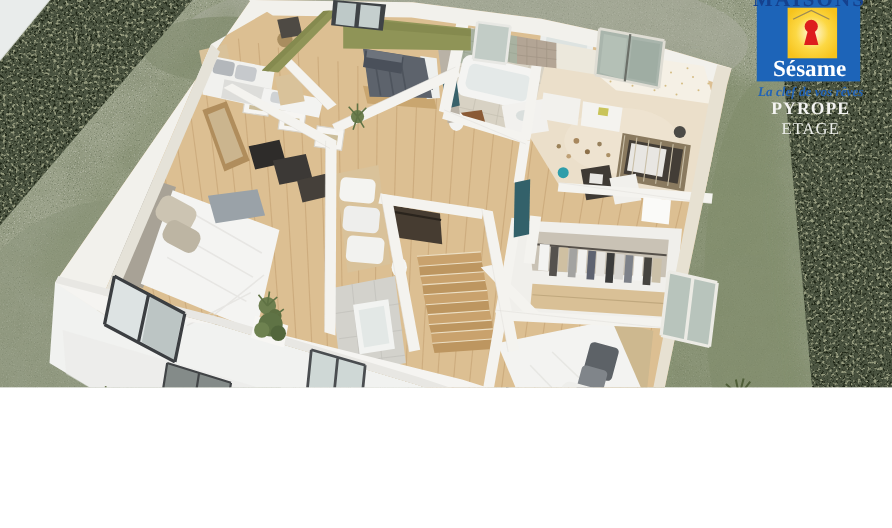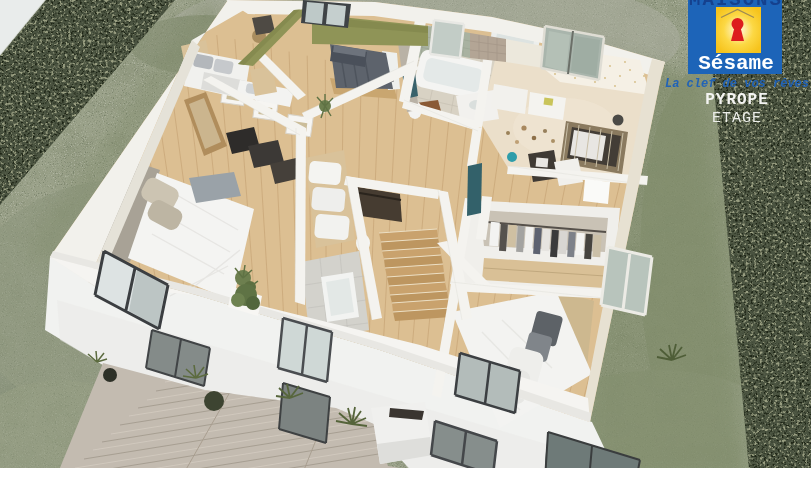--- a/index.html
+++ b/index.html
@@ -1,16 +1,16 @@
 <!DOCTYPE html>
 <html><head>
 <meta charset="utf-8">
 <style>
   html,body{margin:0;padding:0;}
-  #stage{position:relative;width:811px;height:468px;overflow:hidden;font-family:Liberation Mono, monospace;}
+  #stage{position:relative;width:811px;height:352px;overflow:hidden;font-family:Liberation Serif, serif;}
 </style>
 </head>
 <body>
 <div id="stage">
 <svg width="811" height="480" viewBox="0 0 811 480" xmlns="http://www.w3.org/2000/svg">
 <defs>
   <filter id="grassTex" color-interpolation-filters="sRGB" x="0" y="0" width="100%" height="100%">
     <feTurbulence type="fractalNoise" baseFrequency="0.9" numOctaves="2" seed="7" result="fine"></feTurbulence>
     <feColorMatrix in="fine" type="matrix" values="0 0 0 0 0  0 0 0 0 0  0 0 0 0 0  4.5 0 0 0 -2.6" result="fa"></feColorMatrix>
     <feFlood flood-color="#78816a" result="dk"></feFlood>

